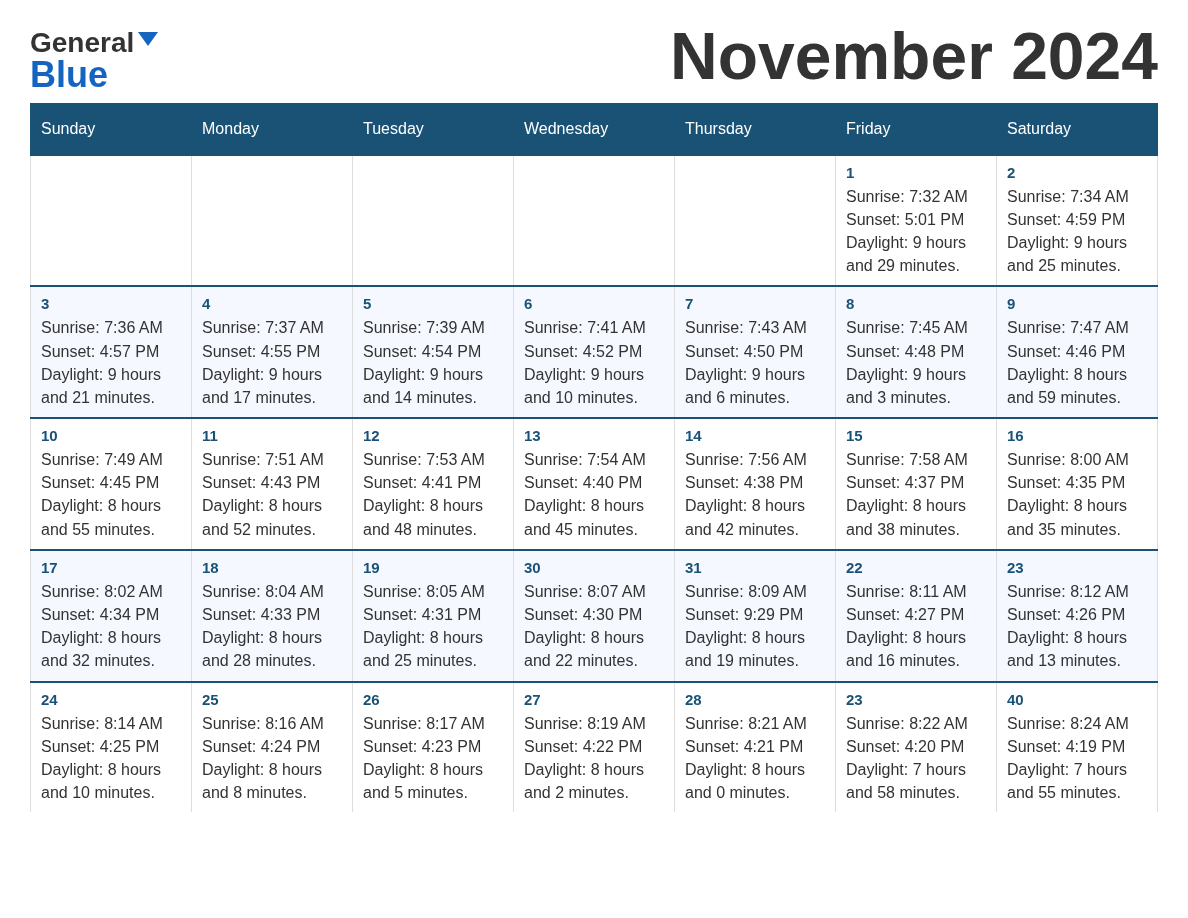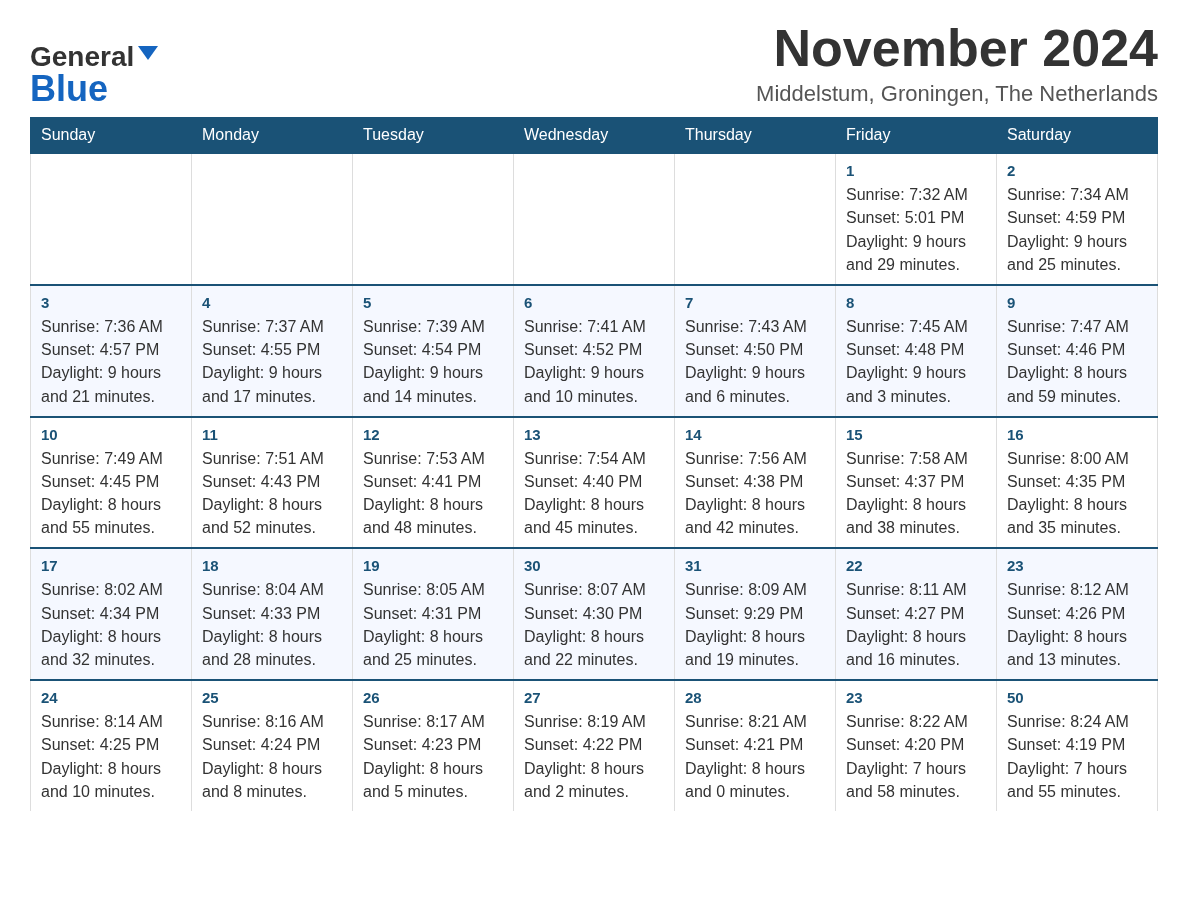--- a/index.html
+++ b/index.html
@@ -45,21 +45,21 @@
       top: -4px;
     }
     .logo-row {
       display: flex;
       align-items: center;
     }
     .title-block {
       text-align: right;
     }
     .month-title {
-      font-size: 52px;
+      font-size: 66px;
       font-weight: bold;
       color: #333;
       line-height: 1.1;
     }
     .location-title {
       font-size: 22px;
       color: #555;
       margin-top: 4px;
     }
     table {
@@ -67,21 +67,21 @@
       border-collapse: collapse;
       margin-top: 10px;
     }
     thead tr {
       background-color: #1a5276;
     }
     thead th {
       color: #fff;
       font-size: 16px;
       font-weight: normal;
-      padding: 8px 10px;
+      padding: 16px 10px;
       text-align: left;
       border: 1px solid #1a5276;
     }
     tbody tr {
       border-top: 2px solid #1a5276;
     }
     tbody td {
       vertical-align: top;
       padding: 8px 10px;
       border-left: 1px solid #ddd;
@@ -119,21 +119,20 @@
 <div class="header">
   <div class="logo">
     <div class="logo-row">
       <span class="logo-general">General</span>
       <span class="logo-triangle"></span>
     </div>
     <span class="logo-blue">Blue</span>
   </div>
   <div class="title-block">
     <div class="month-title">November 2024</div>
-    <div class="location-title">Middelstum, Groningen, The Netherlands</div>
   </div>
 </div>
 
 <table>
   <thead>
     <tr>
     <th>Sunday</th>
         <th>Monday</th>
         <th>Tuesday</th>
         <th>Wednesday</th>
@@ -354,21 +353,21 @@
 and 0 minutes.</div>
         </td>
         <td>
           <span class="day-num">23</span>
           <div class="day-info">Sunrise: 8:22 AM
 Sunset: 4:20 PM
 Daylight: 7 hours
 and 58 minutes.</div>
         </td>
         <td>
-          <span class="day-num">50</span>
+          <span class="day-num">40</span>
           <div class="day-info">Sunrise: 8:24 AM
 Sunset: 4:19 PM
 Daylight: 7 hours
 and 55 minutes.</div>
         </td>
       </tr>
     </tbody>
 </table>
 
 </body></html>

